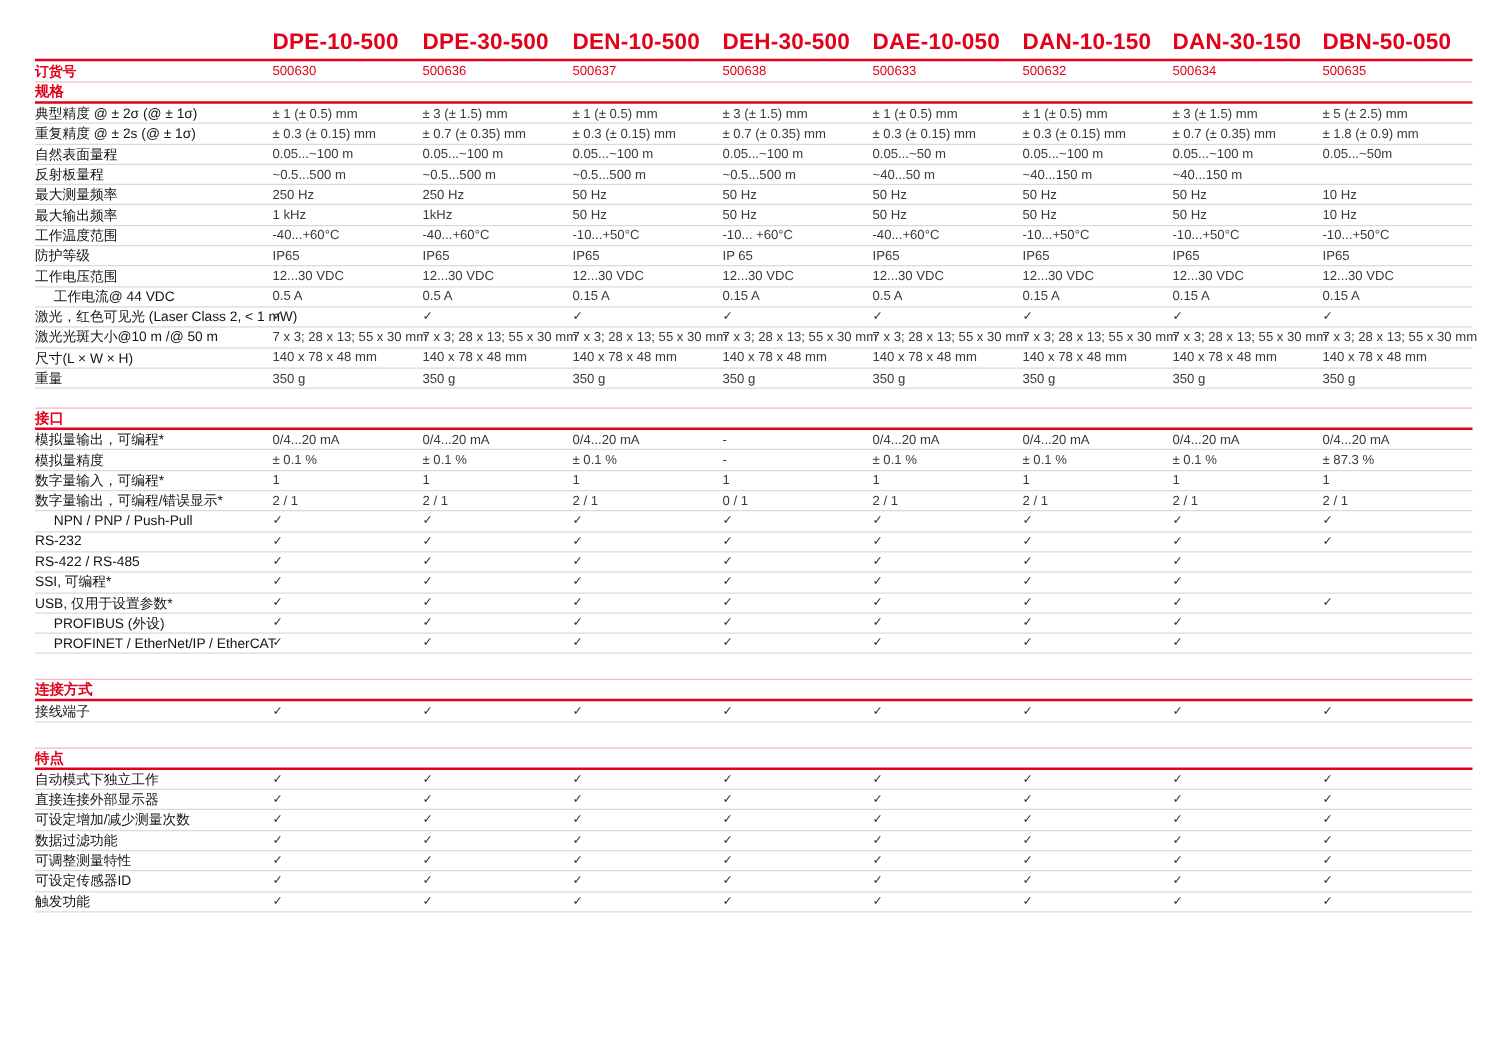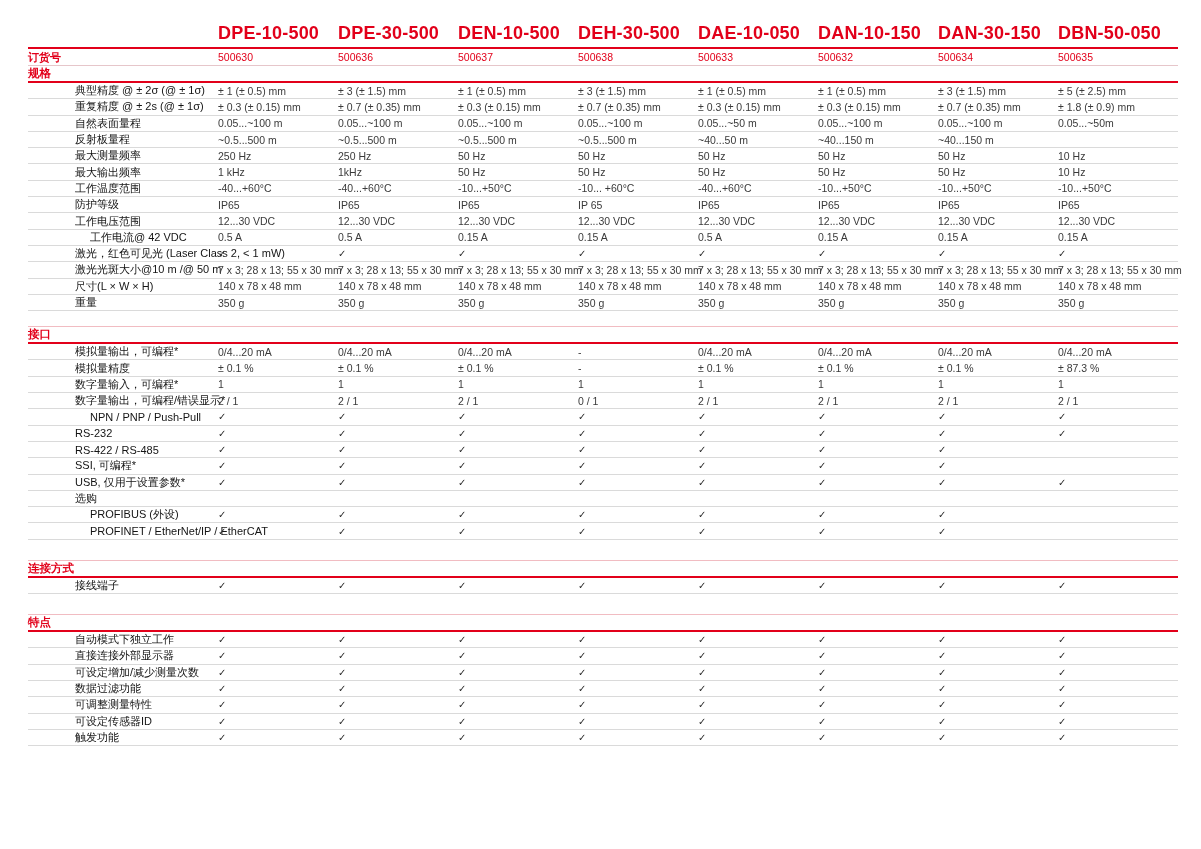--- a/index.html
+++ b/index.html
@@ -14,21 +14,21 @@
   .model{font-size:18px;font-weight:bold;color:#e2001a;letter-spacing:.2px;white-space:nowrap;}
   .order-row{height:16px;border-top:2px solid #e2001a;border-bottom:1px solid #e6c6ca;}
   .order-label{font-size:11px;font-weight:bold;color:#e2001a;}
   .order-val{font-size:10.5px;color:#e2001a;}
   .sec-gap1{height:15px;}
   .sec-gap2{height:20px;}
   .sec-head{height:15px;display:flex;align-items:center;border-bottom:2px solid #e2001a;text-align:center;}
   .sec-head.lined{border-top:1px solid #f1bcc2;}
   .sec-title{font-size:11.5px;font-weight:bold;color:#e2001a;}
   .row{height:15.3px;border-bottom:1px solid #dadada;}
-  .lbl{font-size:11px;color:#141414;white-space:nowrap;overflow:visible;margin-left:47px;}
+  .lbl{font-size:11px;color:#141414;white-space:nowrap;overflow:visible;}
   .lbl.indent{padding-left:15px;}
   .val{font-size:10.5px;color:#3a3a3a;white-space:nowrap;}
   .val.check{font-size:10px;color:#2e2e2e;}
 </style>
 </head>
 <body>
 
 <div class="sheet">
   <div id="table-root">
       <div class="grid head-row">
@@ -149,21 +149,21 @@
         <div class="val">12...30 VDC</div>
         <div class="val">12...30 VDC</div>
         <div class="val">12...30 VDC</div>
         <div class="val">12...30 VDC</div>
         <div class="val">12...30 VDC</div>
         <div class="val">12...30 VDC</div>
         <div class="val">12...30 VDC</div>
         <div class="val">12...30 VDC</div>
       </div>
       <div class="grid row">
-        <div class="lbl indent">工作电流@ 42 VDC</div>
+        <div class="lbl indent">工作电流@ 44 VDC</div>
         <div class="val">0.5 A</div>
         <div class="val">0.5 A</div>
         <div class="val">0.15 A</div>
         <div class="val">0.15 A</div>
         <div class="val">0.5 A</div>
         <div class="val">0.15 A</div>
         <div class="val">0.15 A</div>
         <div class="val">0.15 A</div>
       </div>
       <div class="grid row">
@@ -307,31 +307,20 @@
         <div class="val check">✓</div>
         <div class="val check">✓</div>
         <div class="val check">✓</div>
         <div class="val check">✓</div>
         <div class="val check">✓</div>
         <div class="val check">✓</div>
         <div class="val check">✓</div>
         <div class="val check">✓</div>
       </div>
       <div class="grid row">
-        <div class="lbl">选购</div>
-        <div class="val"></div>
-        <div class="val"></div>
-        <div class="val"></div>
-        <div class="val"></div>
-        <div class="val"></div>
-        <div class="val"></div>
-        <div class="val"></div>
-        <div class="val"></div>
-      </div>
-      <div class="grid row">
         <div class="lbl indent">PROFIBUS (外设)</div>
         <div class="val check">✓</div>
         <div class="val check">✓</div>
         <div class="val check">✓</div>
         <div class="val check">✓</div>
         <div class="val check">✓</div>
         <div class="val check">✓</div>
         <div class="val check">✓</div>
         <div class="val"></div>
       </div>

